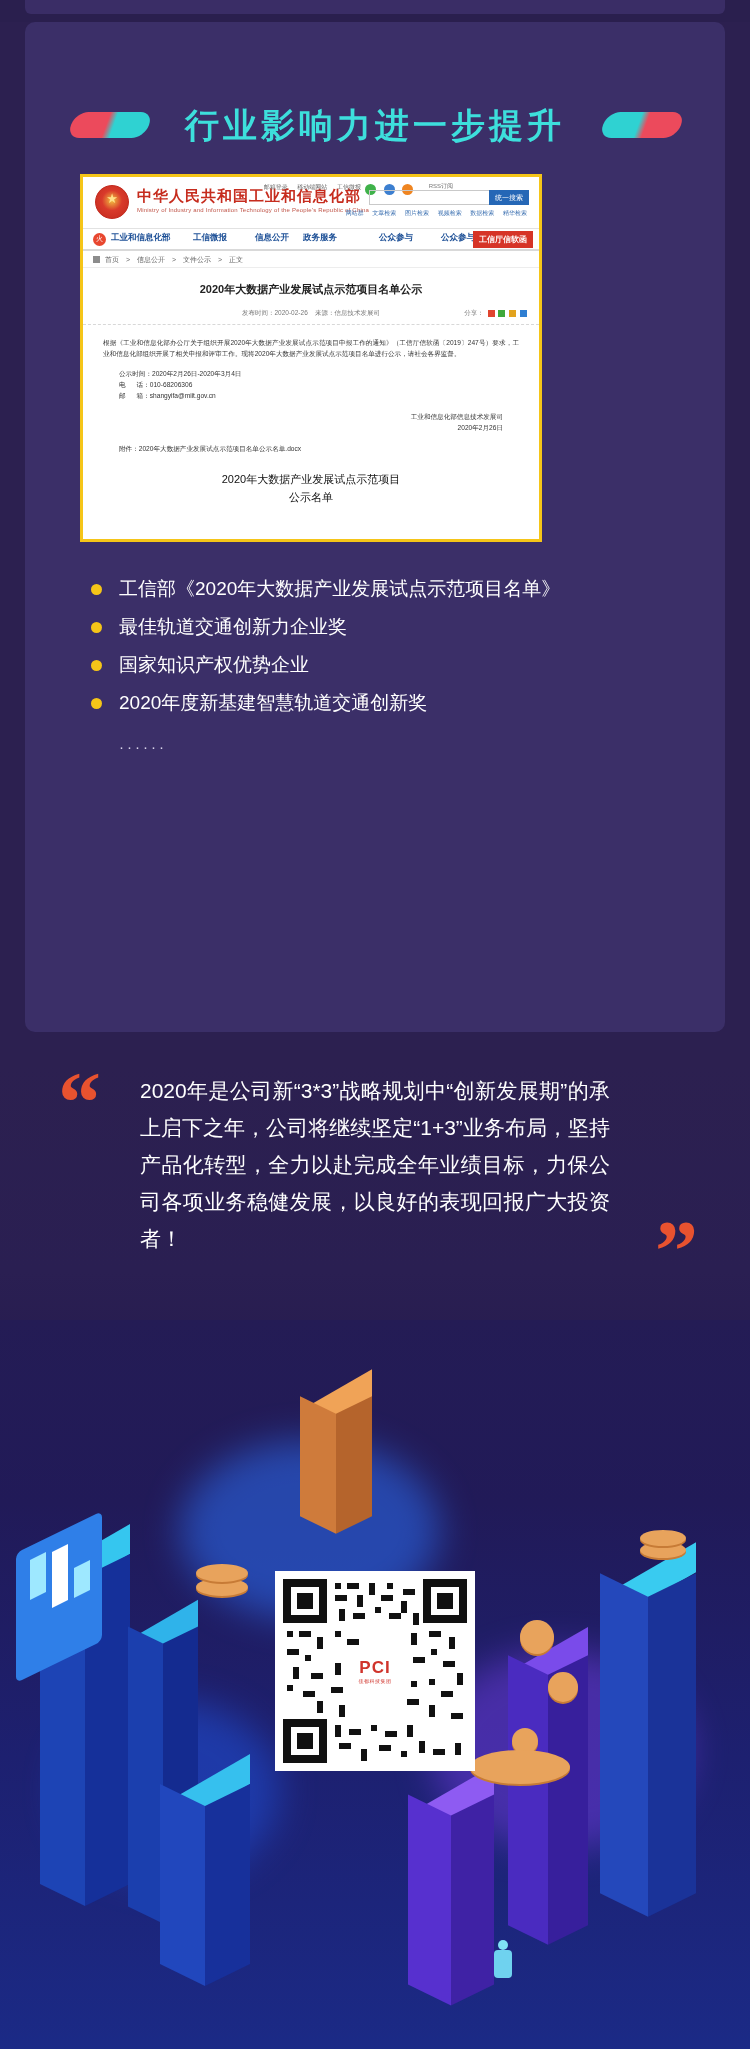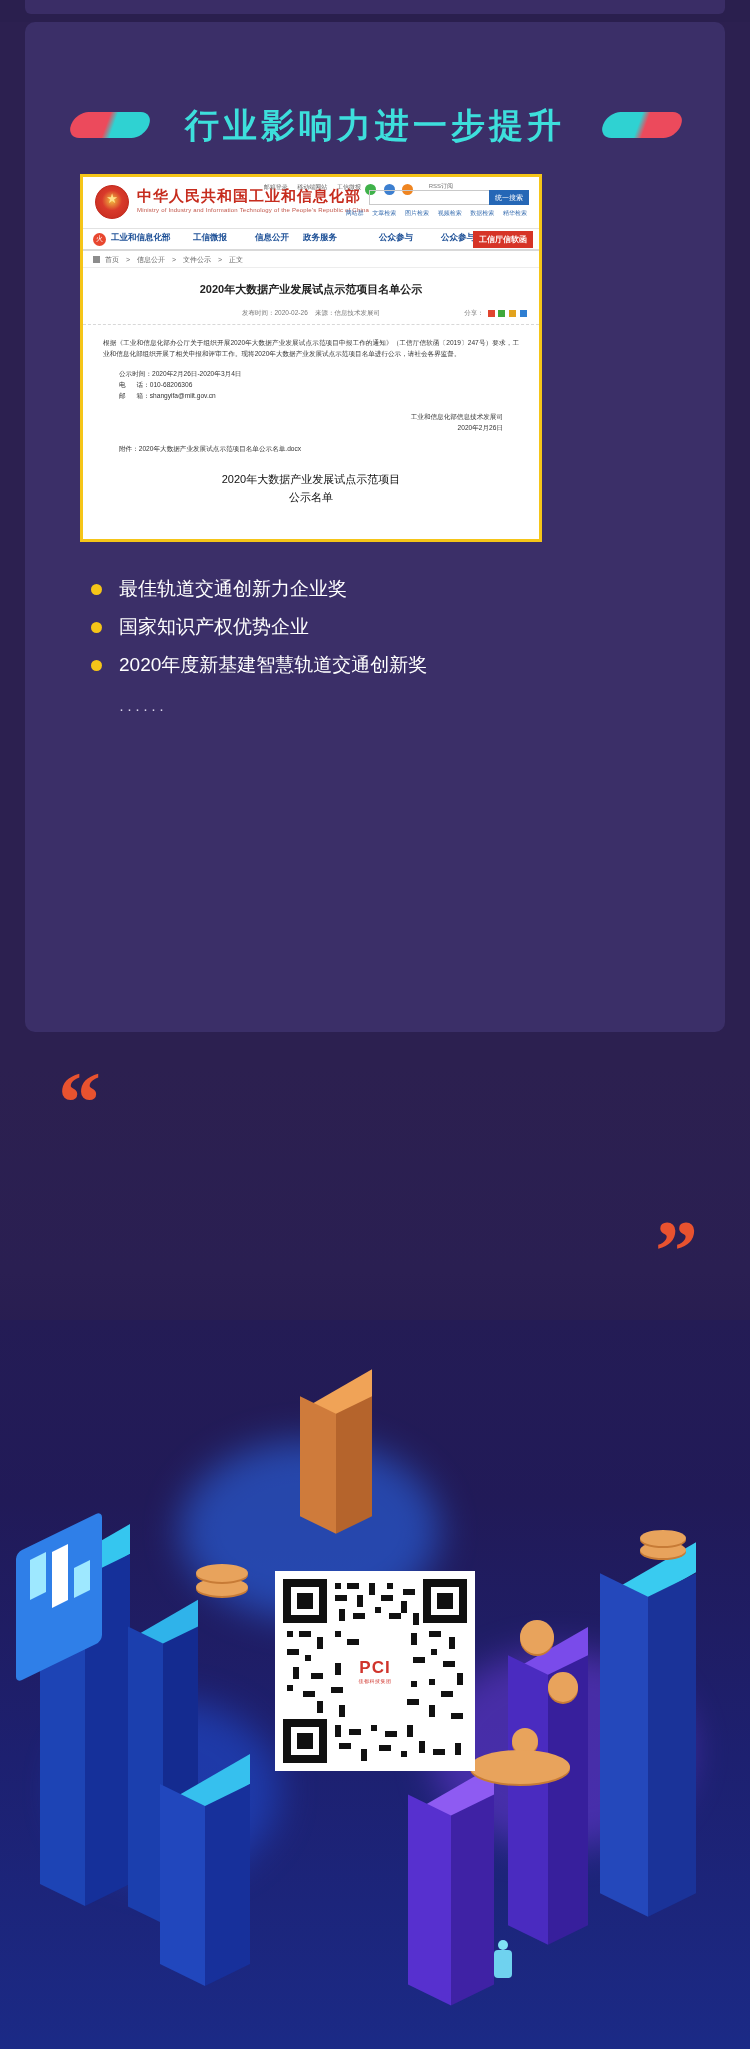--- a/index.html
+++ b/index.html
@@ -343,40 +343,45 @@
 
         <div class="doc-footer-title">
           <div>2020年大数据产业发展试点示范项目</div>
           <div>公示名单</div>
         </div>
 
       </div>
     </div>
 
     <div class="bullets">
+      <div class="bullet">
+        <span class="dot"></span>
+        <span>工信部《2020年大数据产业发展试点示范项目名单》</span>
+      </div>
       <div class="bullet">
         <span class="dot"></span>
         <span>最佳轨道交通创新力企业奖</span>
       </div>
       <div class="bullet">
         <span class="dot"></span>
         <span>国家知识产权优势企业</span>
       </div>
       <div class="bullet">
         <span class="dot"></span>
         <span>2020年度新基建智慧轨道交通创新奖</span>
       </div>
       <div class="ellipsis">······</div>
     </div>
 
   </div>
 
   <div class="quote-wrap">
     <div class="qmark open">“</div>
     <div class="qmark close">”</div>
+    <div class="quote-text">2020年是公司新“3*3”战略规划中“创新发展期”的承上启下之年，公司将继续坚定“1+3”业务布局，坚持产品化转型，全力以赴完成全年业绩目标，力保公司各项业务稳健发展，以良好的表现回报广大投资者！</div>
   </div>
 
   <div class="illus">
     <div class="bg"></div>
 
     <div class="glow" style="left:180px; top:120px; width:260px; height:180px; background:#2b6cf0;"></div>
     <div class="glow" style="left:430px; top:330px; width:260px; height:200px; background:#6a3ad8;"></div>
     <div class="glow" style="left:60px; top:380px; width:220px; height:180px; background:#1f4fd6;"></div>
 
     <div class="tower" style="left:40px;  top:230px; width:90px;  height:330px;">

